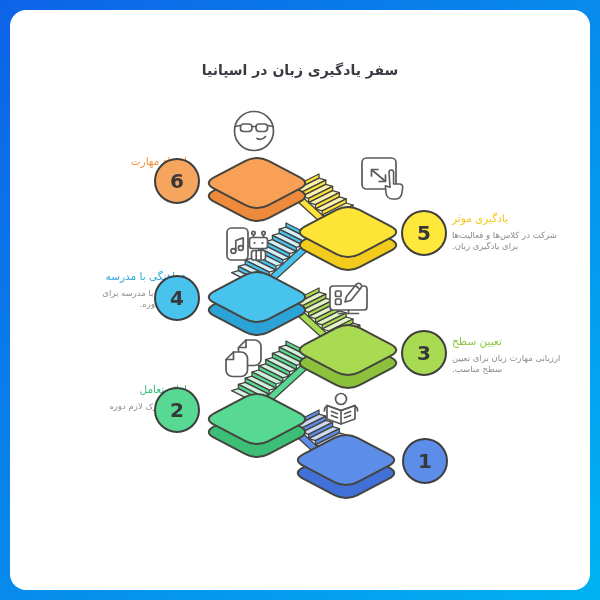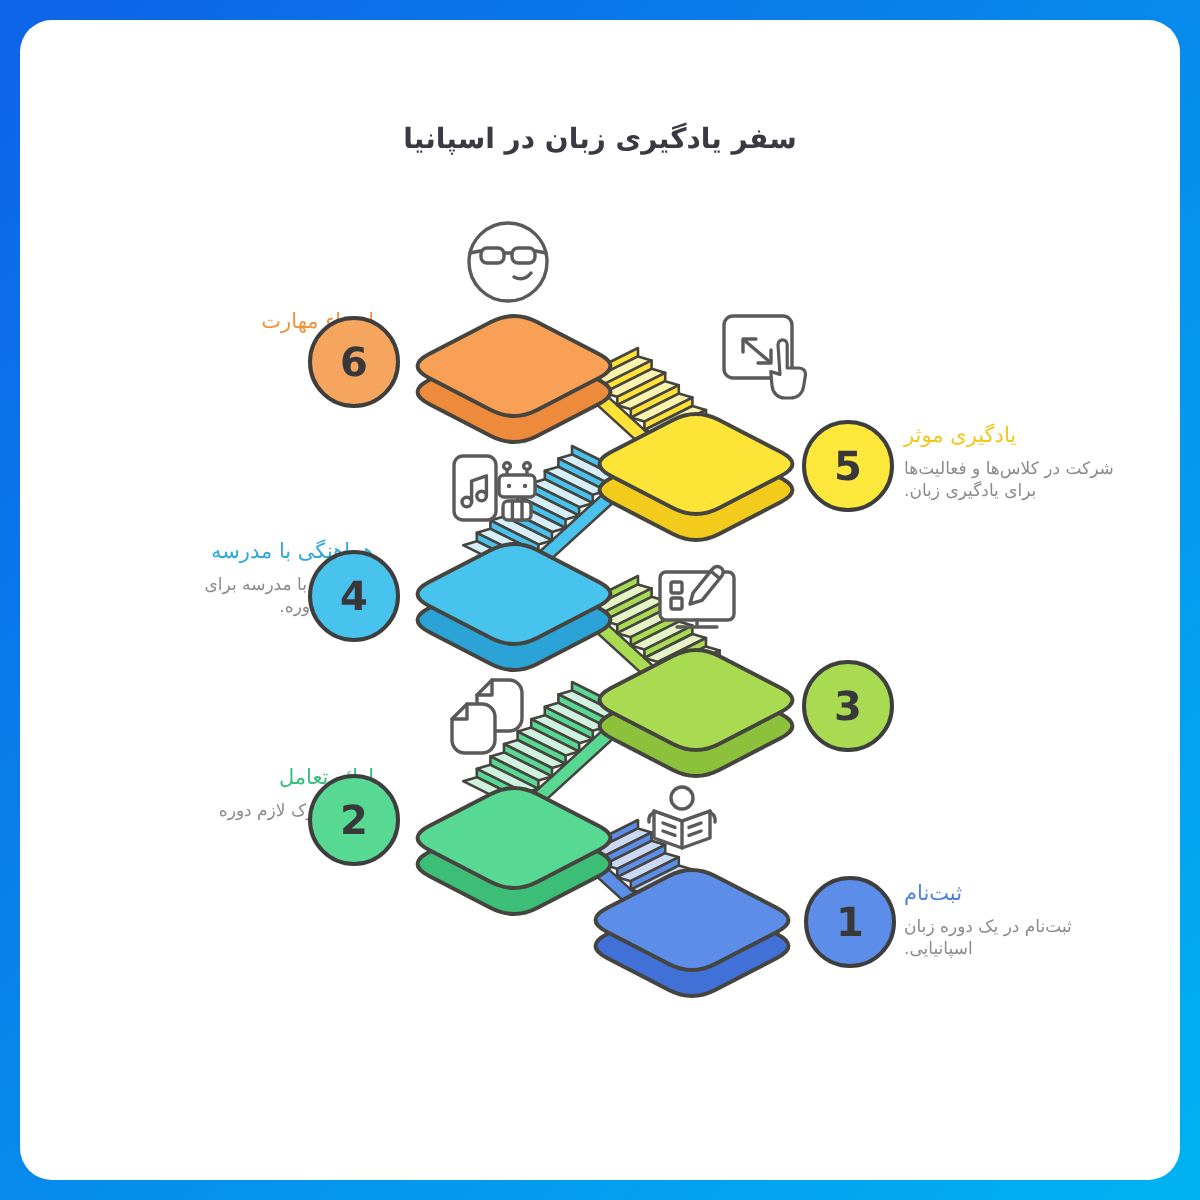--- a/index.html
+++ b/index.html
@@ -216,28 +216,28 @@
     <div class="t" style="color: rgb(240, 146, 62);">ارتقاء مهارت</div>
   </div>
   <div class="step-block sb-left" style="top:270px">
     <div class="t" style="color: rgb(47, 168, 219);">هماهنگی با مدرسه</div>
     <div class="d" style="color: rgb(139, 139, 139);">هماهنگی با مدرسه برای جزئیات دوره.</div>
   </div>
   <div class="step-block sb-right" style="top:212px">
     <div class="t" style="color: rgb(242, 199, 28);">یادگیری موثر</div>
     <div class="d" style="color: rgb(139, 139, 139);">شرکت در کلاس‌ها و فعالیت‌ها برای یادگیری زبان.</div>
   </div>
+  <div class="step-block sb-right" style="top:335px">
+    <div class="t" style="color: rgb(139, 200, 62);">تعیین سطح</div>
+    <div class="d" style="color: rgb(139, 139, 139);">ارزیابی مهارت زبان برای تعیین سطح مناسب.</div>
+  </div>
   <div class="step-block sb-left" style="top:383px">
     <div class="t" style="color: rgb(53, 190, 123);">ارائه تعامل</div>
     <div class="d" style="color: rgb(139, 139, 139);">ارائه مدارک لازم دوره پذیرش.</div>
   </div>
-  <div class="step-block sb-right" style="top:441px">
-    <div class="t" style="color: rgb(78, 130, 224);">ثبت‌نام</div>
-    <div class="d" style="color: rgb(139, 139, 139);">ثبت‌نام در یک دوره زبان اسپانیایی.</div>
-  </div>
 
   <div class="num-circle" style="left: 154px; top: 158px; background: rgb(245, 165, 94);">
       <span>6</span>
     </div>
   <div class="num-circle" style="left: 401px; top: 210px; background: rgb(255, 232, 60);">
       <span>5</span>
     </div>
   <div class="num-circle" style="left: 154px; top: 275px; background: rgb(72, 195, 238);">
       <span>4</span>
     </div>

